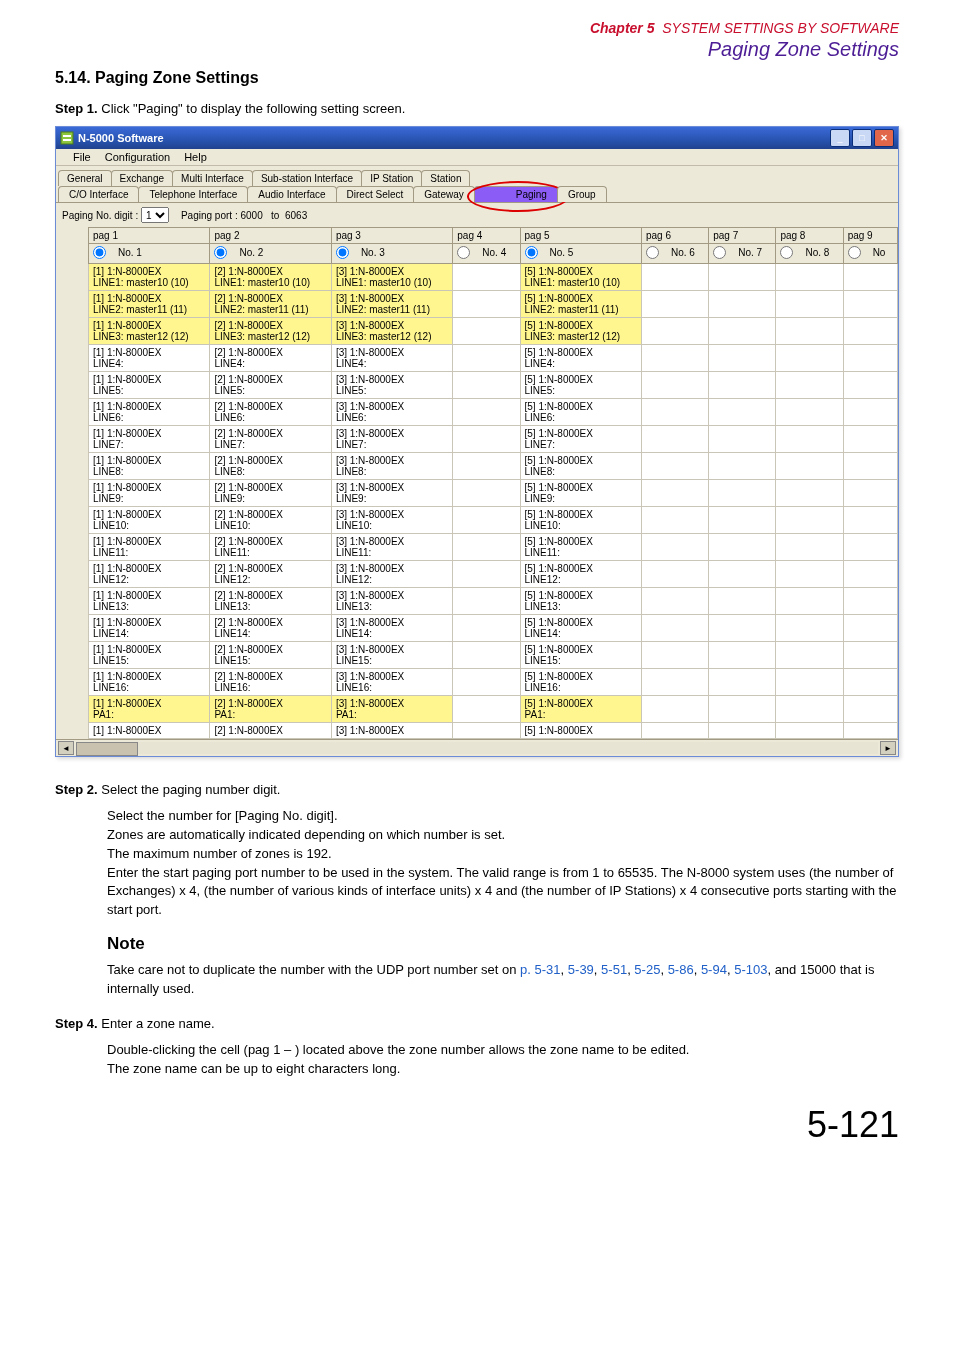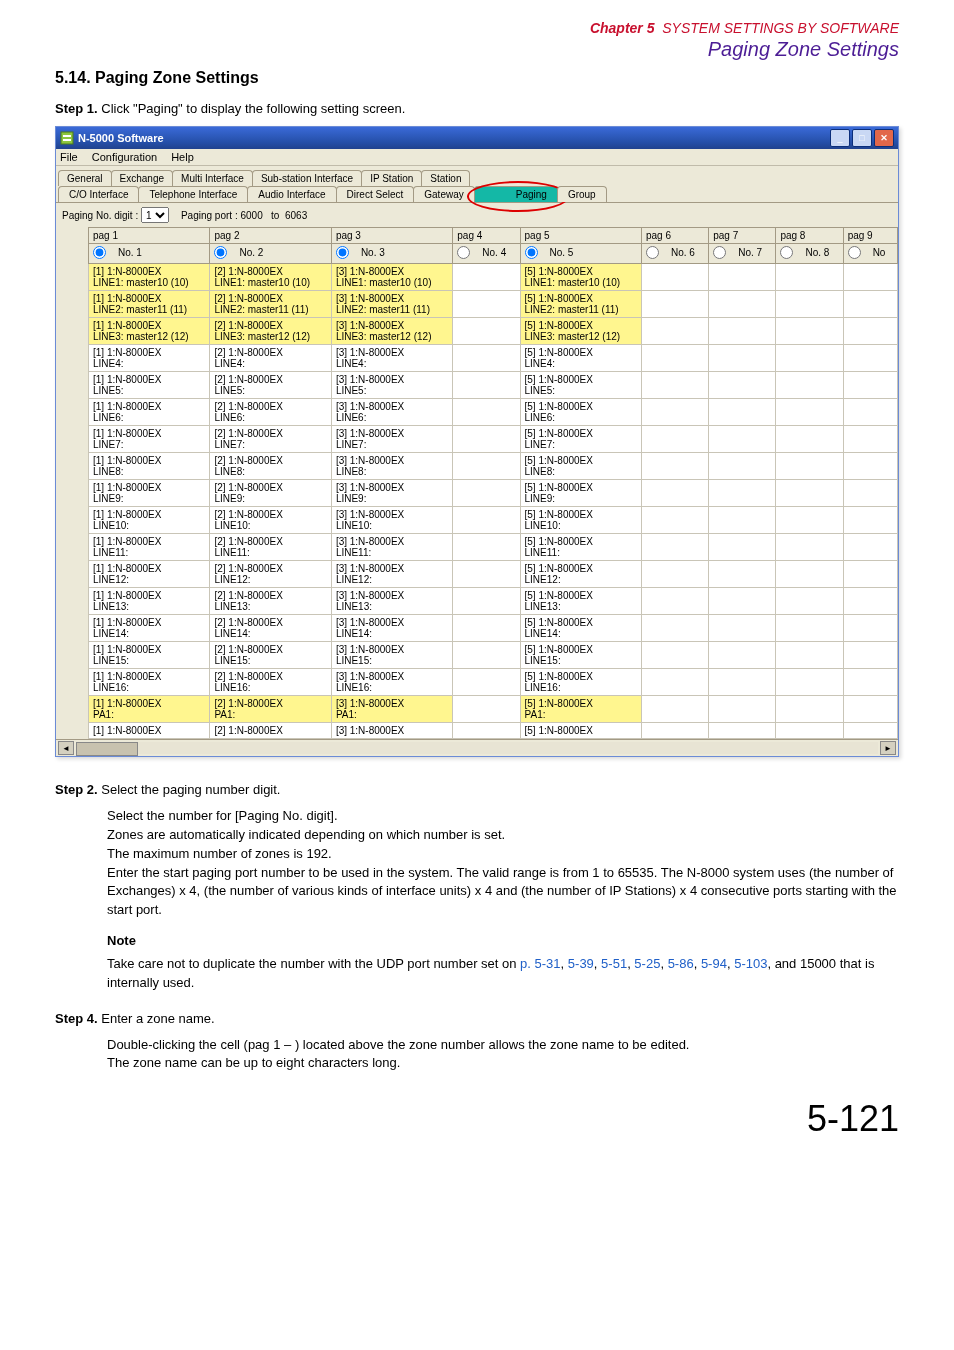--- a/index.html
+++ b/index.html
@@ -4,40 +4,40 @@
 <style>
   body { margin:0; padding:0; font-family: Arial, Helvetica, sans-serif; background:#fff; color:#000; width:954px; }
   .page { padding: 20px 55px 30px 55px; }
   .chapterline { text-align:right; font-style:italic; color:#c8102e; font-size:14px; margin-bottom:2px;}
   .chapterline .chnum { font-weight:bold; font-style:italic; }
   .sublineright { text-align:right; font-style:italic; color:#4c1d95; font-size:20px; margin-bottom:6px;}
   h2.section { font-size:16px; font-weight:bold; margin:8px 0 14px 0; color:#000;}
   .step { font-size:13px; margin:0 0 10px 0; }
   .step b {}
   .indent { margin-left:52px; font-size:13px; line-height:1.45; }
-  .note { font-weight:bold; font-size:13px; margin:10px 0 4px 0; }
+  .note { font-weight:bold; font-size:17px; margin:10px 0 4px 0; }
   a.link { color:#2060c8; text-decoration:none; }
   .pagenum { text-align:right; font-size:36px; margin-top:25px; }
 
   
   .win { margin: 10px 0 25px 0; border:1px solid #6b8bd6; background:#ece9d8; font-size:10px; font-family: Tahoma, Arial, sans-serif; box-shadow: 2px 2px 4px rgba(0,0,0,.15);}
   .titlebar { background: linear-gradient(180deg,#3a6ad8 0%, #254fa8 70%, #20428e 100%); height:22px; color:#fff; display:flex; align-items:center; justify-content:space-between; padding:0 4px; }
   .titlebar .t-left { display:flex; align-items:center; gap:4px; font-weight:bold; font-size:11px;}
   .titlebar .t-left svg { }
   .winbtns { display:flex; gap:2px; }
   .winbtn { width:18px; height:16px; background:#c9d8f4; border:1px solid #0b2e7a; border-radius:2px; display:flex; align-items:center; justify-content:center; font-size:9px; line-height:1; }
   .winbtn.close { background:#e2674a; color:#fff; font-weight:bold; }
-  .menubar { background:#ece9d8; padding:2px 4px; display:flex; gap:14px; font-size:11px; border-bottom:1px solid #c0bbaa; }
+  .menubar { background:#ece9d8; padding:2px 17px; display:flex; gap:14px; font-size:11px; border-bottom:1px solid #c0bbaa; }
   .menubar span { cursor:default; }
   .tabstrip { display:flex; gap:0; padding:4px 2px 0 2px; font-size:10px;}
   .tab { background:#ece9d8; border:1px solid #a39a84; border-bottom:none; padding:2px 8px; border-top-left-radius:4px; border-top-right-radius:4px; margin-right:-1px; cursor:default; white-space:nowrap;}
   .tab:last-child{ border-right:1px solid #a39a84;}
   .tabstrip2 { display:flex; gap:0; padding:0 2px; font-size:10px; border-bottom:1px solid #a39a84;}
   .tab2 { background:#ece9d8; border:1px solid #a39a84; border-bottom:none; padding:2px 10px; border-top-left-radius:4px; border-top-right-radius:4px; margin-right:-1px; cursor:default; white-space:nowrap; position:relative;}
-  .tab2.active { background:#14b8a6;padding-left:41px; }
+  .tab2.active { background:#8b5cf6;padding-left:41px; }
   .oval { position:absolute; left:-8px; top:-6px; width: calc(100% + 16px); height: calc(100% + 12px); border:2px solid #d00; border-radius:50%/50%; pointer-events:none; }
 
   .toolbar { display:flex; align-items:center; padding:4px 6px; gap:12px; font-size:10px;}
   .toolbar select { font-size:10px; height:16px; }
   .toolbar .lab {}
 
   .gridwrap { overflow:auto; max-height:530px;padding-left:32px; }
   table.grid { border-collapse:collapse; width:100%; }
   table.grid th { background:#ece9d8; border:1px solid #a39a84; padding:2px 4px; font-weight:normal; text-align:left; white-space:nowrap; }
   table.grid td { border:1px solid #c9c5b7; padding:2px 4px; vertical-align:top; background:#fff; white-space:nowrap;}

